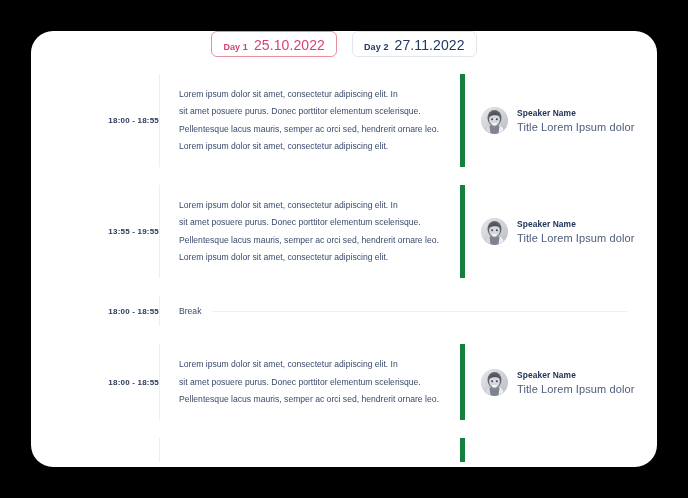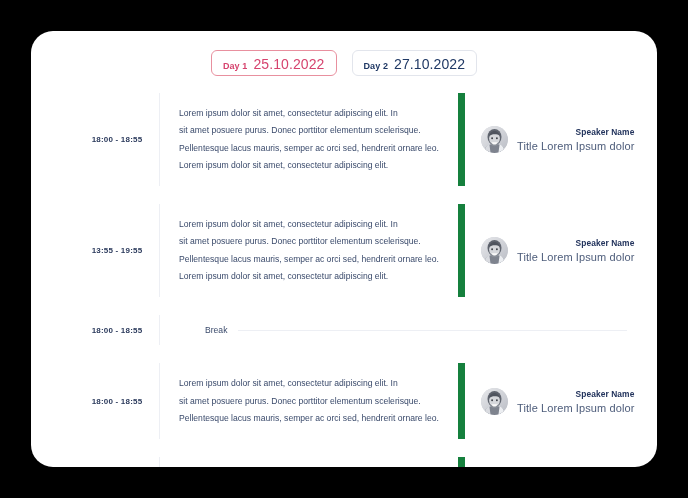--- a/index.html
+++ b/index.html
@@ -26,21 +26,20 @@
     border-radius: 22px;
     overflow: hidden;
   }
 
   
   .tabs-bar {
     display: flex;
     justify-content: center;
     align-items: center;
     gap: 15px;
-    padding-top: 19px;
   }
 
   .day-tab {
     display: flex;
     align-items: baseline;
     gap: 6px;
     height: 26px;
     padding: 0 11px;
     border: 1px solid #e2e5ec;
     border-radius: 6px;
@@ -82,36 +81,36 @@
     display: flex;
     align-items: stretch;
     width: 100%;
   }
 
   .col-time {
     width: 128px;
     flex: 0 0 128px;
     display: flex;
     align-items: center;
-    justify-content: center;
+    justify-content: flex-end;
     padding-left: 44px;
   }
 
   .time-text {
     font-size: 8px;
     font-weight: bold;
     color: #2b3a5c;
     letter-spacing: .2px;
     white-space: nowrap;
   }
 
   .col-desc {
     flex: 1 1 auto;
     border-left: 1px solid #edeff4;
-    border-right: 7px solid #15803d;
+    border-right: 5px solid #15803d;
     padding: 12px 14px 12px 19px;
     min-width: 0;
   }
 
   .desc-line {
     font-size: 8.6px;
     line-height: 17.3px;
     color: #3a4a6b;
     white-space: nowrap;
   }
@@ -134,21 +133,21 @@
     width: 27px;
     height: 27px;
     flex: 0 0 27px;
     border-radius: 50%;
     overflow: hidden;
     background: #cfd2d8;
     position: relative;
   }
   .avatar svg { display: block; width: 27px; height: 27px; }
 
-  .speaker-meta { display: flex; flex-direction: column; gap: 3px; text-align: right; }
+  .speaker-meta { display: flex; flex-direction: column; gap: 3px; }
 
   .speaker-name {
     font-size: 8.4px;
     font-weight: bold;
     color: #22335c;
     letter-spacing: .1px;
     white-space: nowrap;
   }
 
   .speaker-title {
@@ -165,21 +164,20 @@
     align-items: center;
     gap: 11px;
     padding-top: 10px;
     padding-bottom: 10px;
   }
 
   .break-label {
     font-size: 8.6px;
     color: #3a4a6b;
     white-space: nowrap;
-    margin-left: 26px;
   }
 
   .break-rule {
     flex: 1 1 auto;
     height: 1px;
     background: #edeff4;
   }
 
   .break-row .col-speaker { width: 0; flex: 0 0 0; padding: 0; }
   .spacer-18 { height: 18px; }
@@ -189,21 +187,21 @@
 
 <div id="agenda-card">
 
   <div class="tabs-bar">
     <div class="day-tab active">
       <span class="tab-day">Day 1</span>
       <span class="tab-date">25.10.2022</span>
     </div>
     <div class="day-tab">
       <span class="tab-day">Day 2</span>
-      <span class="tab-date">27.10.2022</span>
+      <span class="tab-date">27.11.2022</span>
     </div>
   </div>
 
   <div class="schedule">
 
     <div class="agenda-row">
       <div class="col-time">
         <span class="time-text">18:00 - 18:55</span>
       </div>
       <div class="col-desc">

